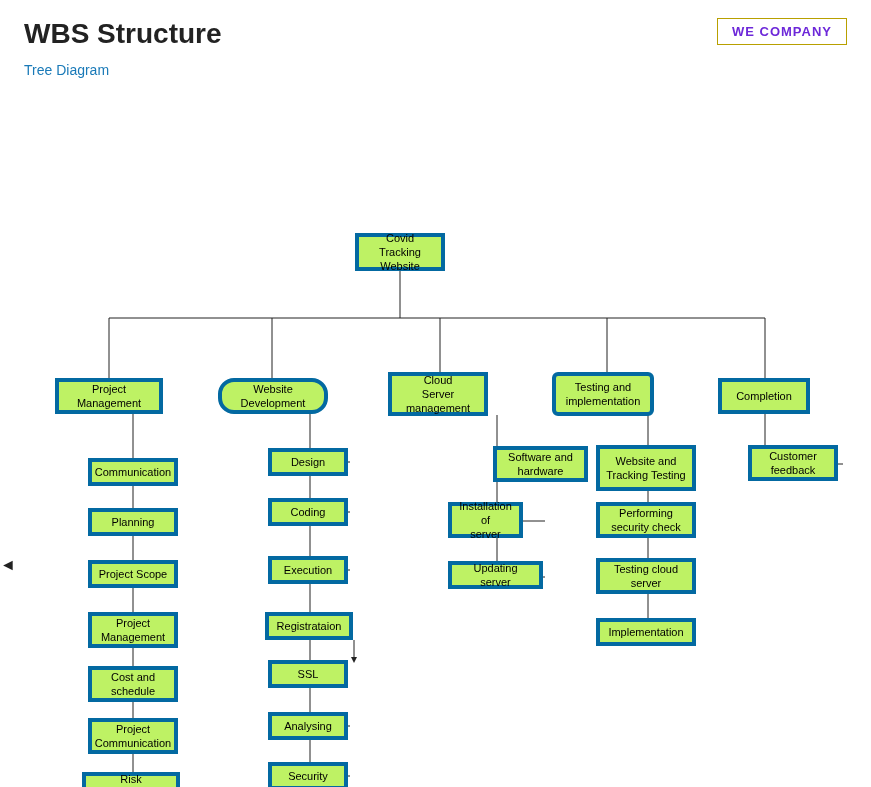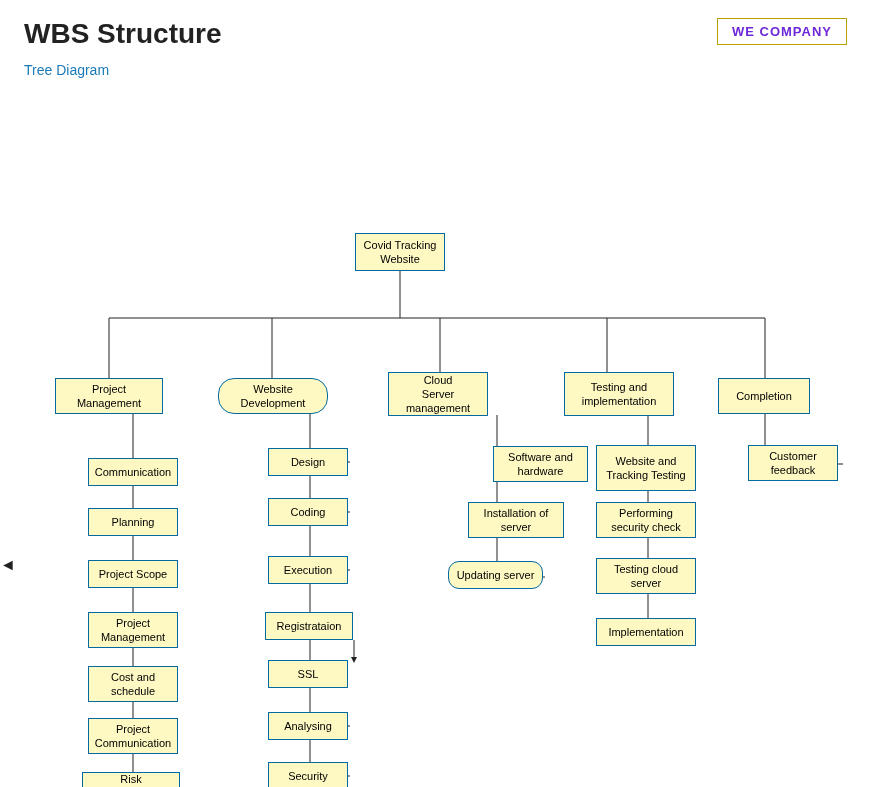--- a/index.html
+++ b/index.html
@@ -45,22 +45,22 @@
     .connector-svg {
       position: absolute;
       top: 0; left: 0;
       width: 100%;
       height: 100%;
       pointer-events: none;
     }
     
     .wbs-box {
       position: absolute;
-      border: 1px solid #0369a1;
-      background: #fef9c3;
+      border: 4px solid #0369a1;
+      background: #bef264;
       display: flex;
       align-items: center;
       justify-content: center;
       text-align: center;
       font-size: 11px;
       line-height: 1.3;
       padding: 4px 6px;
     }
   </style>
 </head>
@@ -125,42 +125,42 @@
 
     <line x1="765" y1="326" x2="765" y2="376" stroke="#222" stroke-width="1"></line>
     <line x1="765" y1="376" x2="843" y2="376" stroke="#222" stroke-width="1"></line>
   </svg>
 
   <div class="wbs-box" style="left:355px;top:145px;width:90px;height:38px;font-size:11px;">Covid Tracking<br>Website</div>
 
   <div class="wbs-box" style="left:55px;top:290px;width:108px;height:36px;">Project Management</div>
   <div class="wbs-box" style="left:218px;top:290px;width:110px;height:36px;border-radius:16px;">Website Development</div>
   <div class="wbs-box" style="left:388px;top:284px;width:100px;height:44px;">Cloud<br>Server management</div>
-  <div class="wbs-box" style="left:564px;top:284px;width:110px;height:44px;">Testing and<br>implementation</div>
+  <div class="wbs-box" style="left:552px;top:284px;width:102px;height:44px;border-radius:6px;">Testing and<br>implementation</div>
   <div class="wbs-box" style="left:718px;top:290px;width:92px;height:36px;">Completion</div>
 
   <div class="wbs-box" style="left:88px;top:370px;width:90px;height:28px;">Communication</div>
   <div class="wbs-box" style="left:88px;top:420px;width:90px;height:28px;">Planning</div>
   <div class="wbs-box" style="left:88px;top:472px;width:90px;height:28px;">Project Scope</div>
   <div class="wbs-box" style="left:88px;top:524px;width:90px;height:36px;">Project<br>Management</div>
   <div class="wbs-box" style="left:88px;top:578px;width:90px;height:36px;">Cost and<br>schedule</div>
   <div class="wbs-box" style="left:88px;top:630px;width:90px;height:36px;">Project<br>Communication</div>
   <div class="wbs-box" style="left:82px;top:684px;width:98px;height:28px;">Risk Management</div>
 
   <div class="wbs-box" style="left:268px;top:360px;width:80px;height:28px;">Design</div>
   <div class="wbs-box" style="left:268px;top:410px;width:80px;height:28px;">Coding</div>
   <div class="wbs-box" style="left:268px;top:468px;width:80px;height:28px;">Execution</div>
   <div class="wbs-box" style="left:265px;top:524px;width:88px;height:28px;">Registrataion</div>
   <div class="wbs-box" style="left:268px;top:572px;width:80px;height:28px;">SSL</div>
   <div class="wbs-box" style="left:268px;top:624px;width:80px;height:28px;">Analysing</div>
   <div class="wbs-box" style="left:268px;top:674px;width:80px;height:28px;">Security</div>
 
   <div class="wbs-box" style="left:448px;top:358px;width:95px;height:36px;margin-left:45px;">Software and<br>hardware</div>
-  <div class="wbs-box" style="left:468px;top:414px;width:96px;height:36px;">Installation of<br>server</div>
-  <div class="wbs-box" style="left:448px;top:473px;width:95px;height:28px;border-radius:11px;">Updating server</div>
+  <div class="wbs-box" style="left:448px;top:414px;width:75px;height:36px;">Installation of<br>server</div>
+  <div class="wbs-box" style="left:448px;top:473px;width:95px;height:28px;">Updating server</div>
 
   <div class="wbs-box" style="left:596px;top:357px;width:100px;height:46px;">Website and<br>Tracking Testing</div>
   <div class="wbs-box" style="left:596px;top:414px;width:100px;height:36px;">Performing<br>security check</div>
   <div class="wbs-box" style="left:596px;top:470px;width:100px;height:36px;">Testing cloud<br>server</div>
   <div class="wbs-box" style="left:596px;top:530px;width:100px;height:28px;">Implementation</div>
 
   <div class="wbs-box" style="left:748px;top:357px;width:90px;height:36px;">Customer<br>feedback</div>
 
   <div style="position:absolute;left:0px;top:468px;font-size:16px;color:#222;">◄</div>
 </div>

